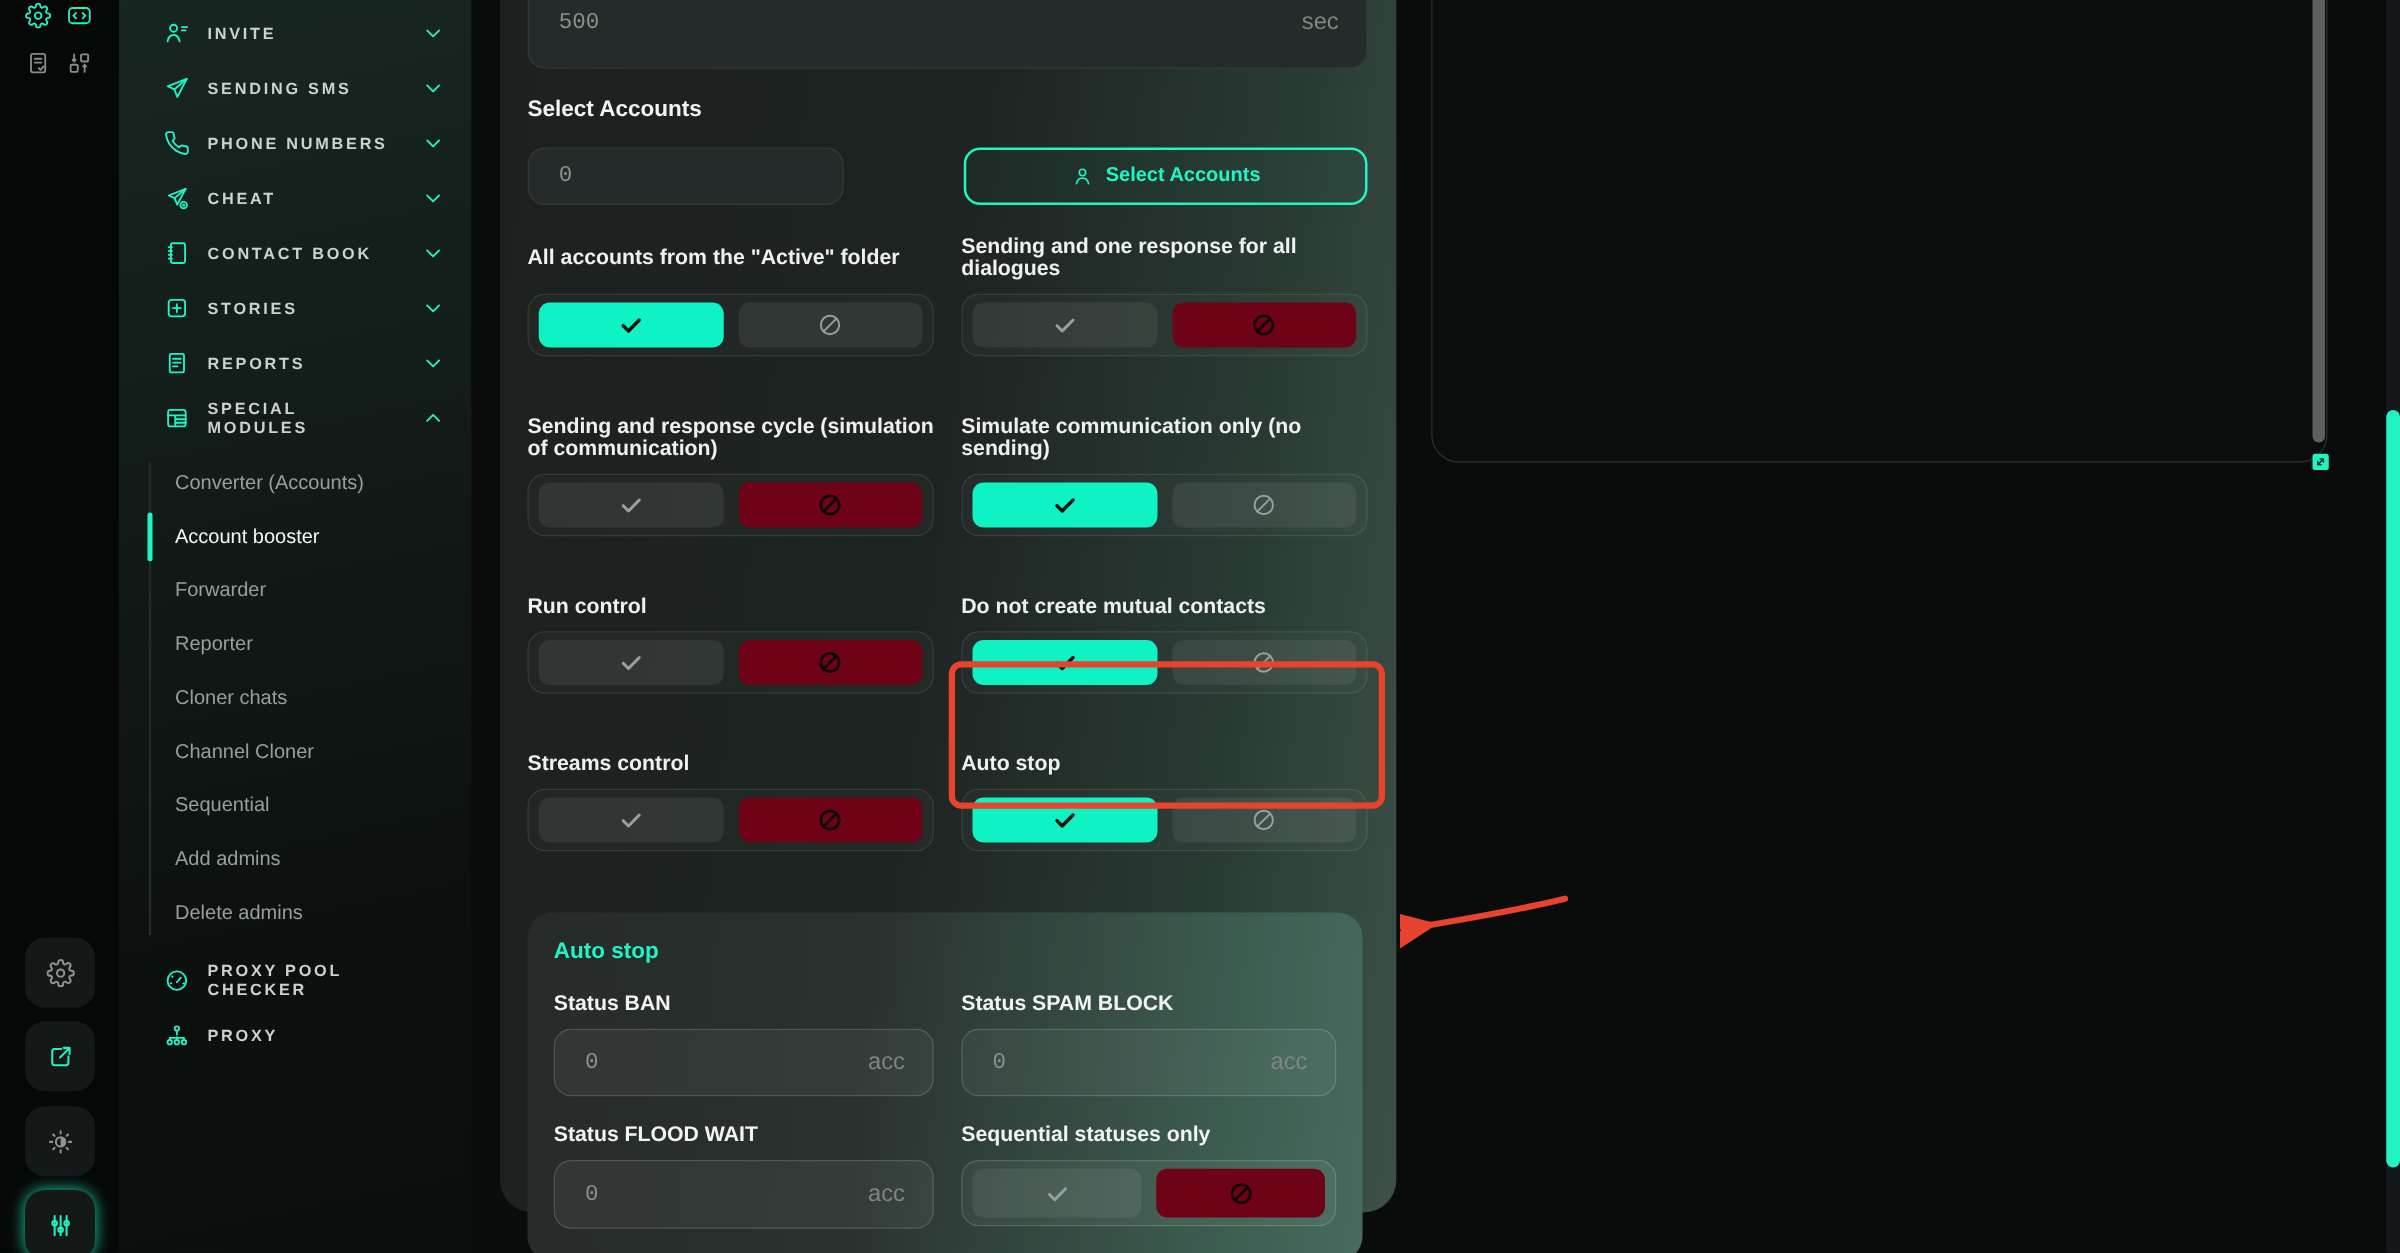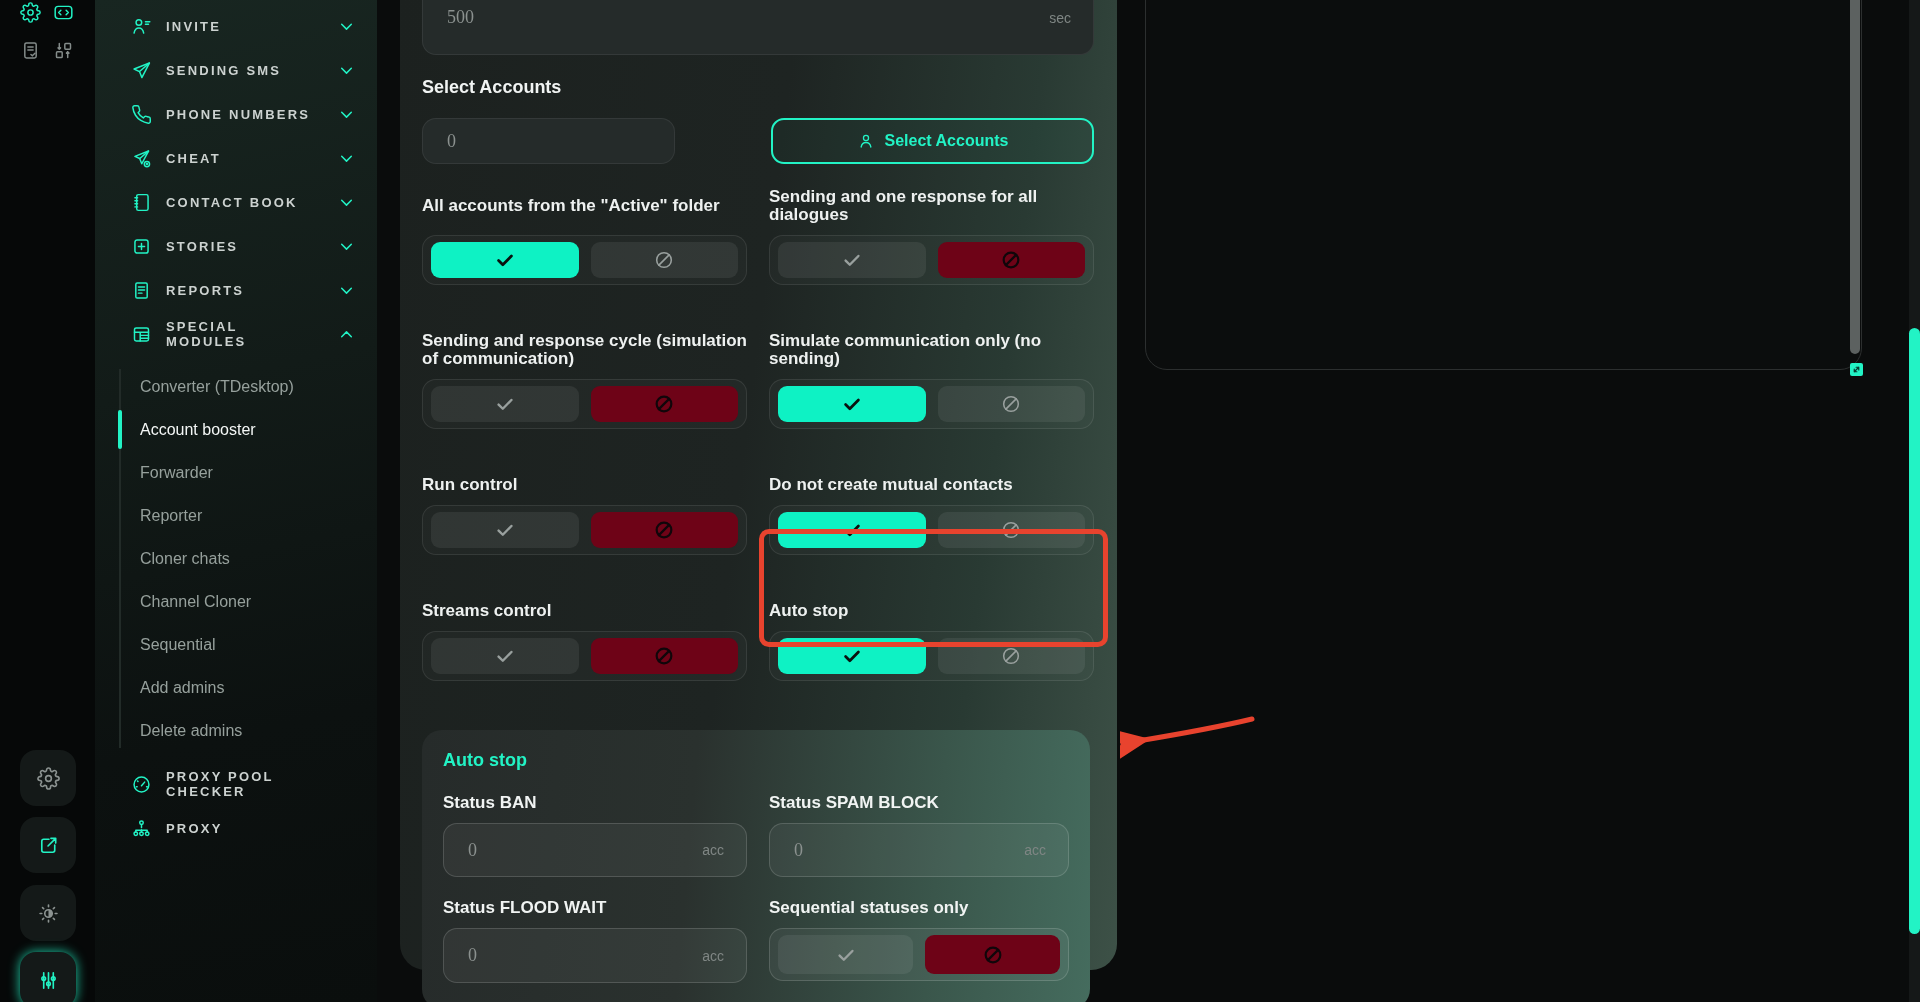--- a/index.html
+++ b/index.html
@@ -39,22 +39,22 @@
   .active-bar{position:absolute;left:23px;top:2px;height:39px;width:4px;background:#22f3c5;border-radius:2px}
 
   
   .main-panel{position:absolute;left:400px;top:-40px;width:717px;height:1010px;border-radius:26px;
     background:linear-gradient(97deg,#1c211f 0%,#1e2422 48%,#293a33 78%,#3d5147 100%);z-index:2}
   .panel-inner{padding:20px 23px 0 22px}
 
   .input-wrap{display:flex;align-items:center;background:#252b2a;
     border:1px solid rgba(255,255,255,.07);border-radius:14px;padding:0 22px}
   .input-wrap input{flex:1;background:transparent;border:0;outline:none;
-    color:#8b918f;font-size:18px;font-family:Liberation Serif, serif;min-width:0}
-  .suffix{color:#7f8684;font-size:14px;margin-left:12px}
+    color:#8b918f;font-size:18px;font-family:Liberation Mono, monospace;min-width:0}
+  .suffix{color:#7f8684;font-size:19px;margin-left:12px}
   .input-500{height:75px}
   .fld{height:46px}
 
   .sa-label{margin-top:22px;height:21px;color:#f1f4f3;font-size:18px;font-weight:700}
   .sa-row{margin-top:20px;display:flex;align-items:center}
   .sa-row .input-wrap{width:253px}
   .sa-btn{margin-left:auto;width:323px;height:46px;border:2px solid #22f3c5;border-radius:13px;
     display:flex;align-items:center;justify-content:center;gap:10px;color:#22f3c5;
     font-size:16px;font-weight:700;background:rgba(34,243,197,.03);cursor:pointer}
   .sa-btn .ic{width:18px;height:18px}
@@ -327,21 +327,21 @@
         </svg>
       <span class="nav-label">SPECIAL MODULES</span>
       <svg class="ic chev up">
           <use href="#i-chevron"></use>
         </svg>
     </div>
 
     <div class="submenu">
       <div class="rule"></div>
       <div class="sub-item">
-          <span>Converter (TDesktop)</span>
+          <span>Converter (Accounts)</span>
         </div>
       <div class="sub-item active">
           <span class="active-bar"></span>
           <span>Account booster</span>
         </div>
       <div class="sub-item">
           <span>Forwarder</span>
         </div>
       <div class="sub-item">
           <span>Reporter</span>

